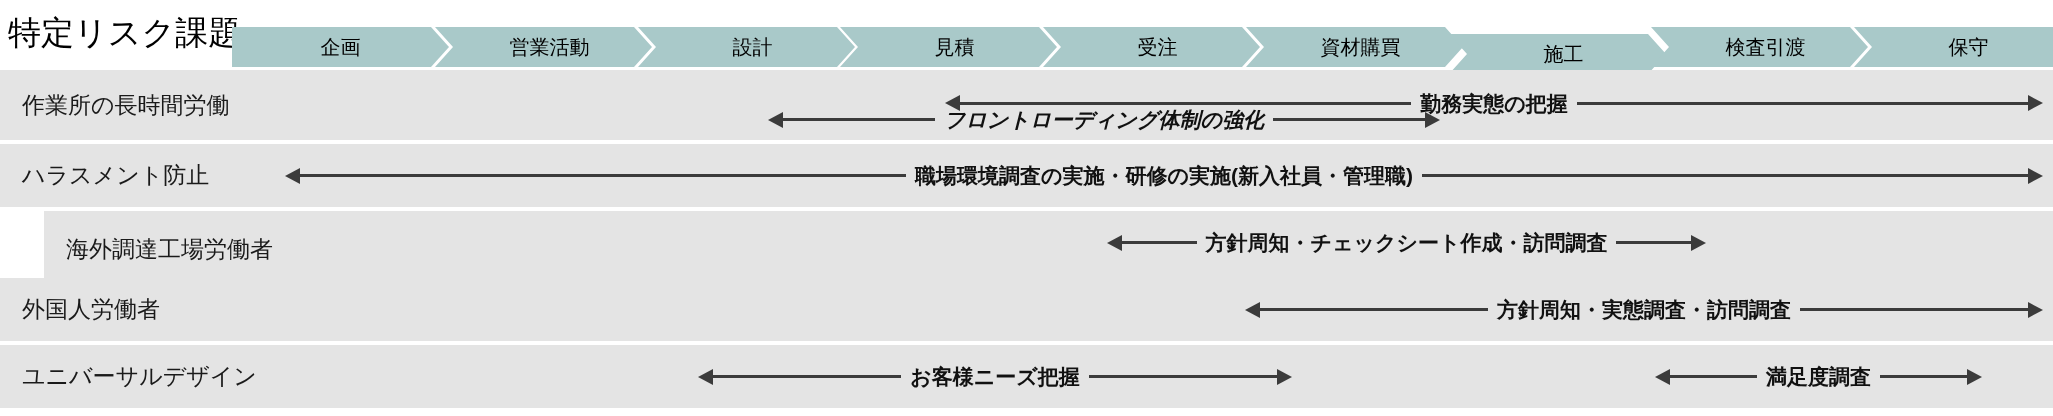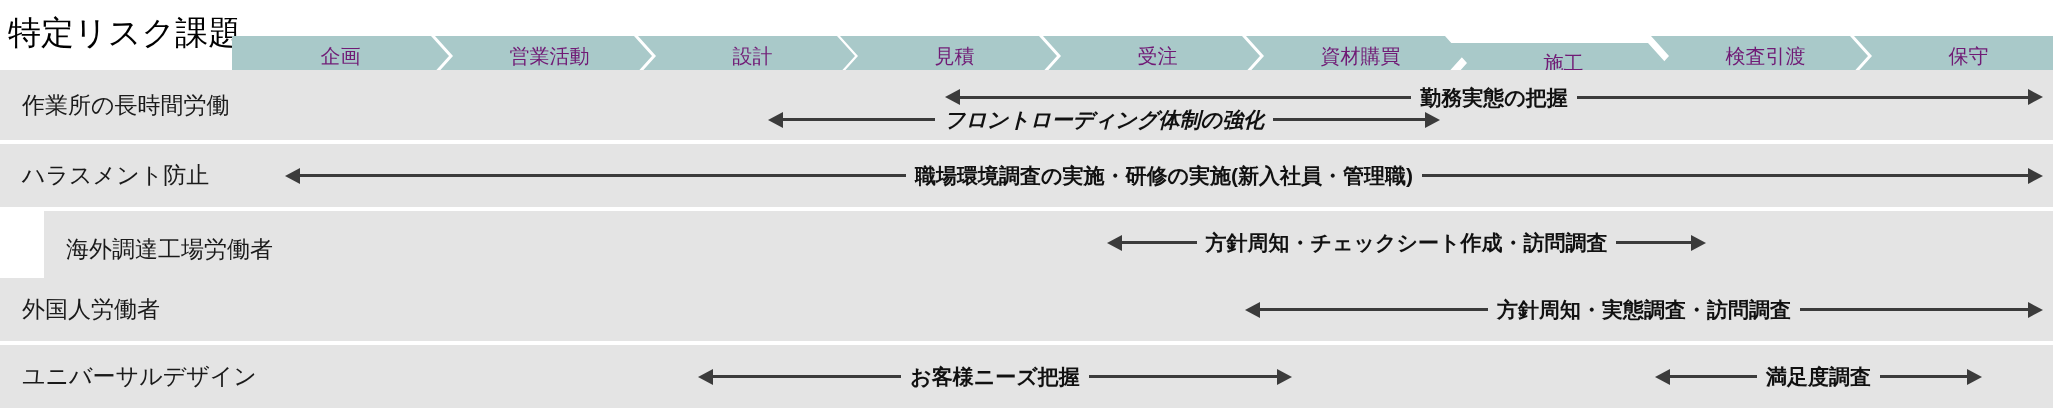--- a/index.html
+++ b/index.html
@@ -46,28 +46,28 @@
   }
   .chevron-band {
     position: absolute;
     left: 232px;
     top: 19px;
     width: 1821px;
     height: 40px;
   }
   .chev {
     position: absolute;
-    top: 17px;
+    top: 8px;
     height: 40px;
     background: #a9c9c9;
     display: flex;
     align-items: center;
     justify-content: center;
     font-size: 20px;
-    color: #701a75;
+    color: #000000;
     white-space: nowrap;
     box-sizing: border-box;
   }
   .chev-mid {
     clip-path: polygon(0 0, calc(100% - 18px) 0, 100% 50%, calc(100% - 18px) 100%, 0 100%, 18px 50%);
   }
   .chev-first {
     clip-path: polygon(0 0, calc(100% - 18px) 0, 100% 50%, calc(100% - 18px) 100%, 0 100%);
   }
   .chev-last {
@@ -165,21 +165,21 @@
         </div>
         <div class="chev chev-last" style="left: 1622px; width: 217px; background: rgb(169, 201, 201);">
           <span class="chev-label">保守</span>
         </div>
       </div>
   </div>
 
   <div id="rows-container">
       <div class="row" style="top: 70px; height: 70px; background: rgb(228, 228, 228);">
         <div class="row-label">作業所の長時間労働</div>
-        <div class="arrow" style="left: 945px; width: 1098px; top: 14px;">
+        <div class="arrow" style="left: 945px; width: 1098px; top: 20px;">
           <div class="cap-l" style="border-right-color: rgb(59, 59, 59);"></div>
           <div class="seg" style="background: rgb(59, 59, 59);"></div>
           <div class="alabel">勤務実態の把握</div>
           <div class="seg" style="background: rgb(59, 59, 59);"></div>
           <div class="cap-r" style="border-left-color: rgb(59, 59, 59);"></div>
         </div>
         <div class="arrow" style="left: 768px; width: 672px; top: 36.7px; font-style: italic;">
           <div class="cap-l" style="border-right-color: rgb(59, 59, 59);"></div>
           <div class="seg" style="background: rgb(59, 59, 59);"></div>
           <div class="alabel">フロントローディング体制の強化</div>

